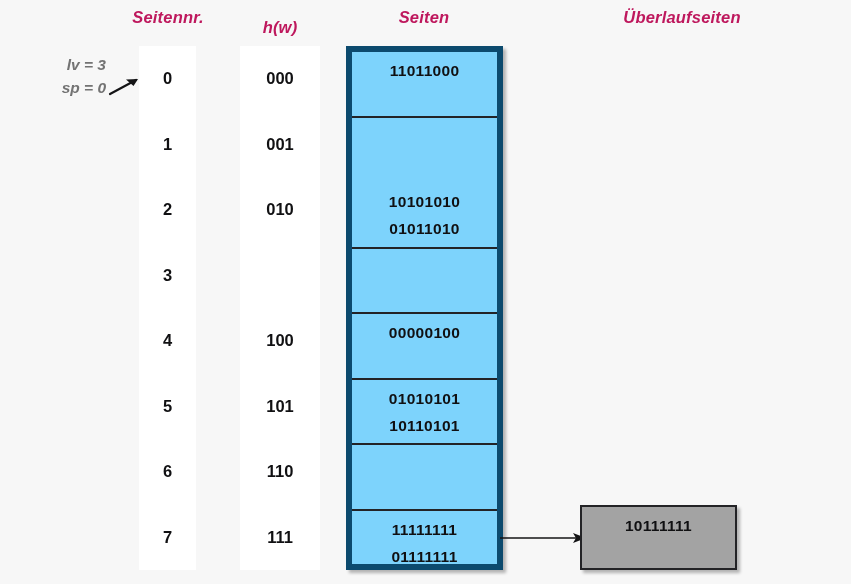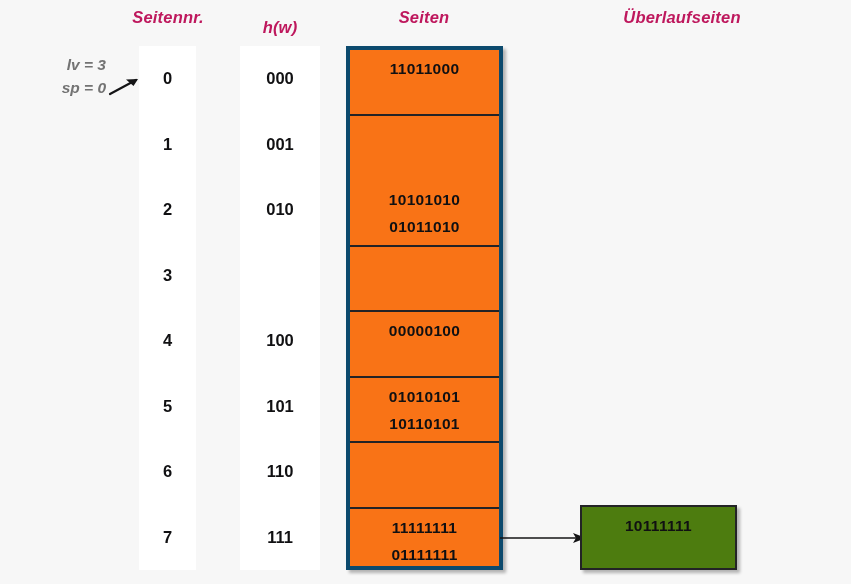--- a/index.html
+++ b/index.html
@@ -70,22 +70,22 @@
     color: #101012;
   }
 
   
   .pages-table {
     position: absolute;
     left: 346px;
     top: 46px;
     width: 157px;
     height: 524px;
-    background: #f97316;
-    border: 4px solid #0c4a6e;
+    background: #7dd3fc;
+    border: 6px solid #0c4a6e;
     box-sizing: border-box;
     box-shadow: 3px 3px 3px rgba(0,0,0,0.28);
   }
   .page-cell {
     position: absolute;
     left: 0;
     width: 100%;
     height: 65.5px;
     box-sizing: border-box;
     border-bottom: 2px solid #232326;
@@ -107,21 +107,21 @@
     letter-spacing: 0.3px;
   }
 
   
   .overflow-box {
     position: absolute;
     left: 580px;
     top: 505px;
     width: 157px;
     height: 65px;
-    background: #4d7c0f;
+    background: #a3a3a3;
     border: 2px solid #232326;
     box-sizing: border-box;
     box-shadow: 3px 3px 3px rgba(0,0,0,0.28);
     display: flex;
     flex-direction: column;
     align-items: center;
     justify-content: flex-start;
     padding-top: 5px;
   }
 

